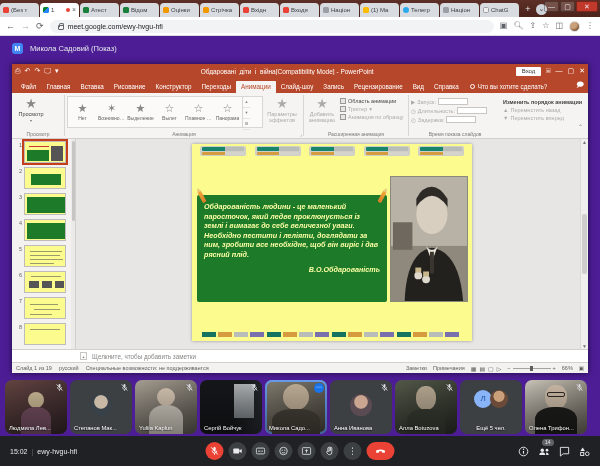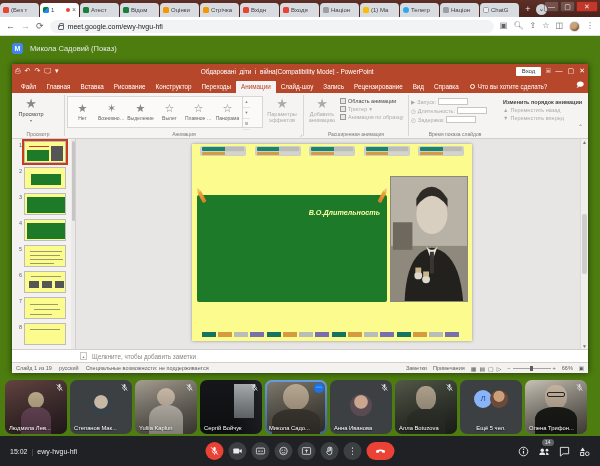--- a/index.html
+++ b/index.html
@@ -43,21 +43,21 @@
   .lock { width:6px; height:5px; border:1px solid #5f6368; border-radius:1px; position:relative; margin-top:2px; }
   .lock:before { content:""; position:absolute; top:-3px; left:0.5px; width:3px; height:3px;
     border:1px solid #5f6368; border-bottom:none; border-radius:2px 2px 0 0; }
   .url { font-size:7px; color:#202124; }
   .abicons { display:flex; align-items:center; gap:6px; }
   .abicon { color:#5f6368; font-size:8px; line-height:10px; }
   .avatar-chrome { width:11px; height:11px; border-radius:50%;
     background:radial-gradient(circle at 35% 30%, #c9a07a 0 40%, #7a5230 75%); border:1px solid #dadce0; }
 
   
-  .meet-area { position:absolute; top:36px; left:0; width:600px; height:430px; background:#4d7c0f; }
+  .meet-area { position:absolute; top:36px; left:0; width:600px; height:430px; background:#4c1d95; }
   .banner { display:flex; align-items:center; gap:7px; padding:7px 0 0 12px; }
   .mavatar { width:11px; height:11px; border-radius:3px; background:#4285f4; color:#fff;
     font-size:7px; font-weight:bold; text-align:center; line-height:11px; }
   .banner-title { color:#e8eaed; font-size:7.5px; }
 
   
   .ppt { position:absolute; top:28px; left:12px; width:576px; height:309px; background:#fff;
     box-shadow:0 0 6px rgba(0,0,0,.6); display:flex; flex-direction:column; }
   .ppt-titlebar { height:14px; background:#b7472a; display:flex; align-items:center; color:#fff; padding:0 3px; }
   .qat { display:flex; gap:4px; align-items:center; font-size:7px; }
@@ -555,21 +555,22 @@
                   </div>
                   <div class="pbar">
                     <div class="a c-tan"></div>
                     <div class="b c-lgray"></div>
                   </div>
                 </div>
             </div>
             <div class="greenbox">
               <span class="pencil-deco pd-l"></span>
               <span class="pencil-deco pd-r"></span>
-              <div class="author">В.О.Длительность</div>
+              <div class="quote">Обдарованість людини - це маленький паросточок, який ледве проклюнується із землі і вимагає до себе величезної уваги. Необхідно пестити і леліяти, доглядати за ним, зробити все необхідне, щоб він виріс і дав рясний плід.</div>
+              <div class="author">В.О.Обдарованість</div>
             </div>
             <div class="photo">
               <svg viewBox="0 0 78 126" width="100%" height="100%" preserveAspectRatio="none">
                 <rect x="0" y="0" width="78" height="126" fill="#b8b2a6"></rect>
                 <rect x="0" y="70" width="78" height="56" fill="#8f897d"></rect>
                 <rect x="2" y="46" width="20" height="28" fill="#6e685e"></rect>
                 <ellipse cx="42" cy="38" rx="16" ry="20" fill="#d9cfc0"></ellipse>
                 <path d="M26 32 Q30 14 42 14 Q56 14 58 32 Q58 24 54 20 Q48 13 40 14 Q30 15 26 32 Z" fill="#2e2a26"></path>
                 <path d="M26 30 Q42 8 58 30 L58 22 Q50 10 42 10 Q32 10 26 22 Z" fill="#2e2a26"></path>
                 <path d="M14 126 Q16 76 42 72 Q70 76 74 126 Z" fill="#23211e"></path>

